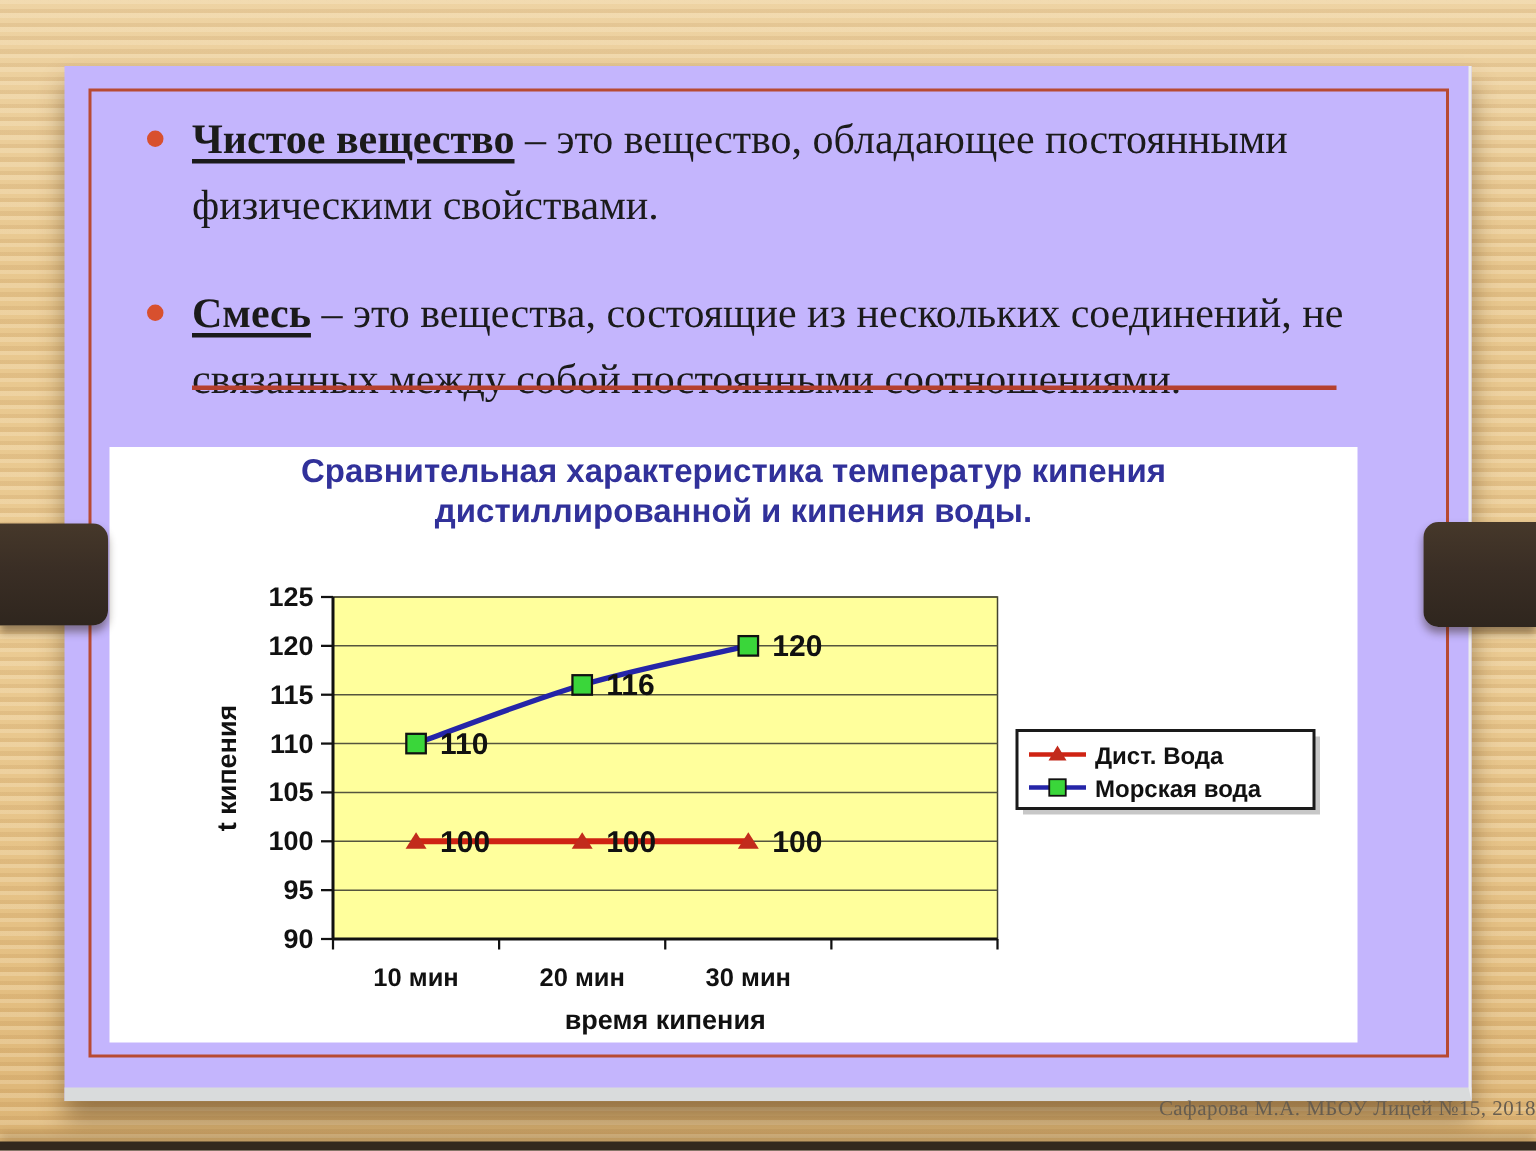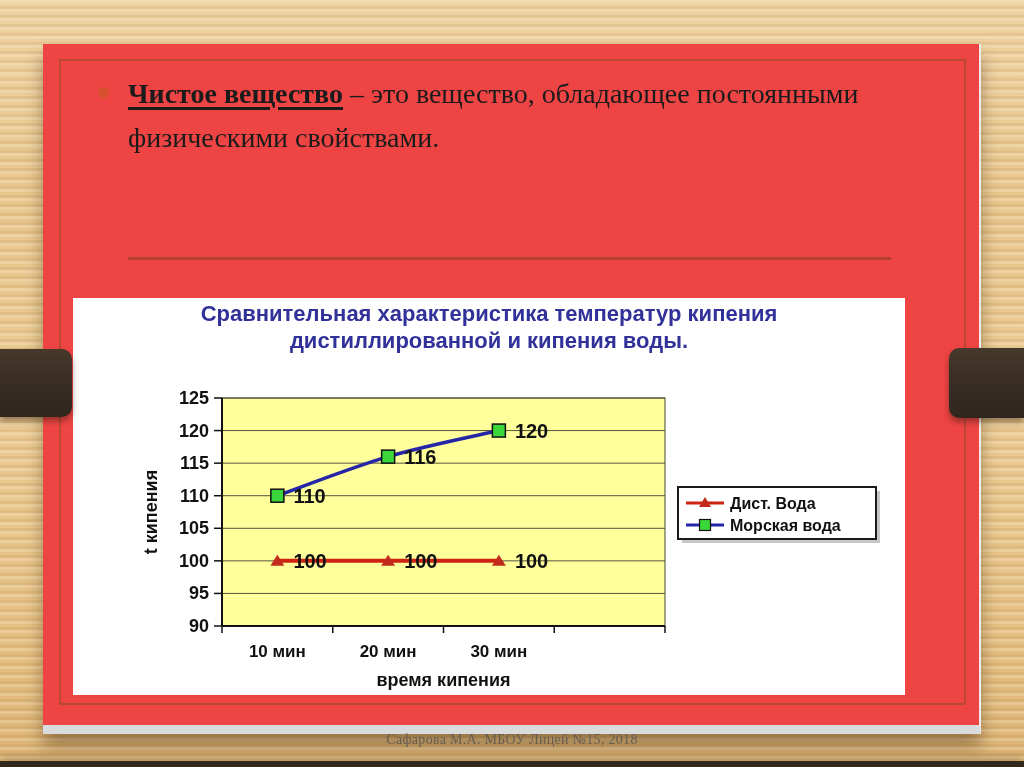--- a/index.html
+++ b/index.html
@@ -6,21 +6,21 @@
   body{
     width:1024px;height:767px;overflow:hidden;position:relative;
     font-family:"Liberation Serif",serif;
     background:
       repeating-linear-gradient(180deg, rgba(255,245,222,0.22) 0 3px, rgba(0,0,0,0) 3px 6px, rgba(150,95,35,0.10) 6px 9px),
       linear-gradient(180deg,#eed3a3 0%,#e8c78e 25%,#ebcb93 55%,#e4bf82 85%,#dcb475 100%);
   }
   .bottom-edge{position:absolute;left:0;right:0;bottom:0;height:6px;background:#33281d;box-shadow:0 -4px 8px rgba(90,60,25,.35);}
   .slide-card{
     position:absolute;left:43px;top:44px;width:936px;height:681px;
-    background:#ef4444;border-bottom:9px solid #d9dbdc;border-right:2px solid #ececec;
+    background:#c4b5fd;border-bottom:9px solid #d9dbdc;border-right:2px solid #ececec;
     box-shadow:0 12px 16px rgba(70,45,15,.45);
   }
   .red-frame{position:absolute;left:16px;top:15px;right:13px;bottom:20px;border:2px solid #b84a32;}
   .bullets{position:absolute;left:85px;top:28px;width:780px;font-size:28px;line-height:44px;color:#1b1b1b;}
   .bullet-item{position:relative;padding-left:0;margin-bottom:28px;}
   .bullet-dot{position:absolute;left:-30px;top:15px;width:11px;height:11px;border-radius:50%;background:#d8502e;}
   .term{font-weight:bold;text-decoration:underline;text-decoration-thickness:2.5px;text-underline-offset:4px;}
   .divider-line{position:absolute;left:85px;top:213px;width:763px;height:3px;background:#b5402f;}
   .chart-panel{position:absolute;left:30px;top:254px;width:832px;height:397px;background:#ffffff;}
   .chart-title{margin:2px auto 0;width:700px;text-align:center;
@@ -28,33 +28,37 @@
   .chart-svg{position:absolute;left:0;top:0;}
   .chart-svg text{font-family:"Liberation Sans",sans-serif;font-weight:bold;fill:#111;}
   .chart-svg .tick{font-size:18px;}
   .chart-svg .xtick{font-size:17px;}
   .chart-svg .dlabel{font-size:20px;}
   .chart-svg .axis-title{font-size:18px;}
   .chart-svg .legend-text{font-size:16px;}
   .strap{position:absolute;background:linear-gradient(180deg,#46382a 0%,#3a2e25 45%,#2f261e 100%);box-shadow:0 4px 6px rgba(40,25,10,.45);}
   .strap-left{left:0;top:349px;width:72px;height:68px;border-radius:0 10px 10px 0;}
   .strap-right{left:949px;top:348px;width:75px;height:70px;border-radius:10px 0 0 10px;}
-  .footer-credit{position:absolute;left:0;top:732px;width:100%;text-align:center;
+  .footer-credit{position:absolute;left:0;top:732px;width:100%;text-align:right;
     font-size:14px;color:#675d4f;letter-spacing:.3px;}
 </style>
 </head>
 <body>
 
 <div class="slide-card">
   <div class="red-frame"></div>
 
   <div class="bullets">
     <div class="bullet-item">
       <span class="bullet-dot"></span>
       <span class="term">Чистое вещество</span><span> – это вещество, обладающее постоянными физическими свойствами.</span>
+    </div>
+    <div class="bullet-item">
+      <span class="bullet-dot"></span>
+      <span class="term">Смесь</span><span> – это вещества, состоящие из нескольких соединений, не связанных между собой постоянными соотношениями.</span>
     </div>
   </div>
 
   <div class="divider-line"></div>
 
   <div class="chart-panel">
     <div class="chart-title">Сравнительная характеристика температур кипения дистиллированной и кипения воды.</div>
     <svg id="chart-svg" class="chart-svg" width="832" height="397" viewBox="0 0 832 397" xmlns="http://www.w3.org/2000/svg">
         <rect x="149" y="100" width="443" height="228" fill="#ffff9c" stroke="#44442f" stroke-width="1"></rect>
         <g>

